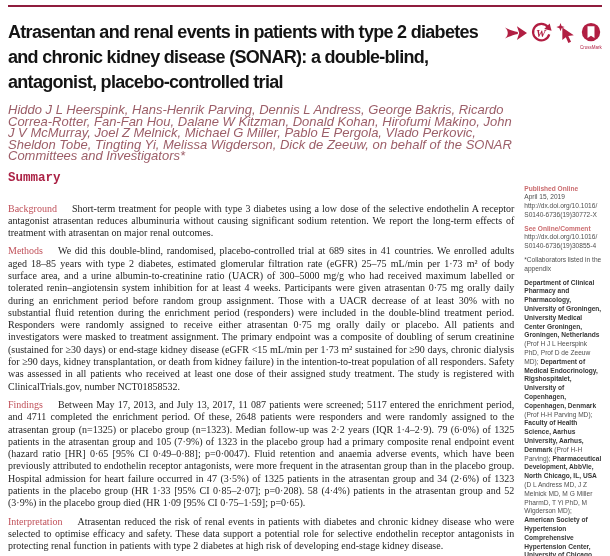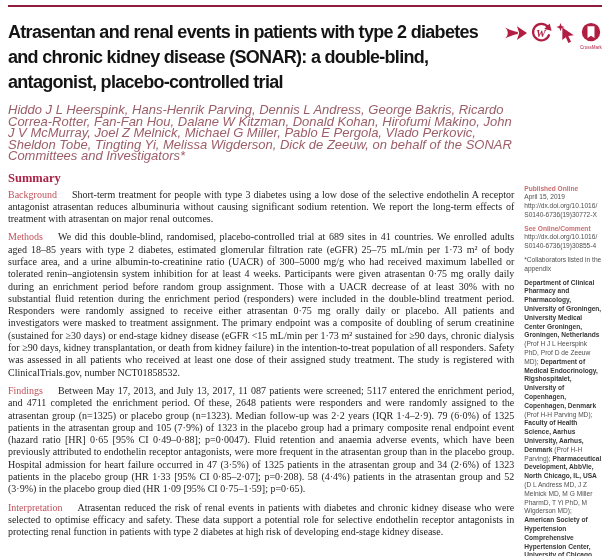--- a/index.html
+++ b/index.html
@@ -26,22 +26,22 @@
 
   .authors {
     width:512px; margin:9px 0 0 0;
     font-family:"Liberation Sans", sans-serif; font-style:italic;
     font-size:13px; line-height:11.5px; color:#9c5e68;
   }
 
   .summary-wrap { display:flex; margin-top:9px; }
   .main-col { width:508px; }
   .summary-heading {
-    font-family:Liberation Serif, serif; font-weight:bold;
-    font-size:12.5px; color:#ab2346; margin-bottom:3px;
+    font-family:Liberation Mono, monospace; font-weight:bold;
+    font-size:12.5px; color:#ab2346; margin-bottom:18px;
   }
   .para {
     margin:0 0 6px 0; font-size:10px; line-height:12.3px;
     text-align:justify; color:#1e1e1e;
   }
   .lead { color:#c0515a; margin-right:15px; }
 
   .sidebar {
     width:78px; margin-left:10px; padding-top:14px;
     font-family:"Liberation Sans", sans-serif;

